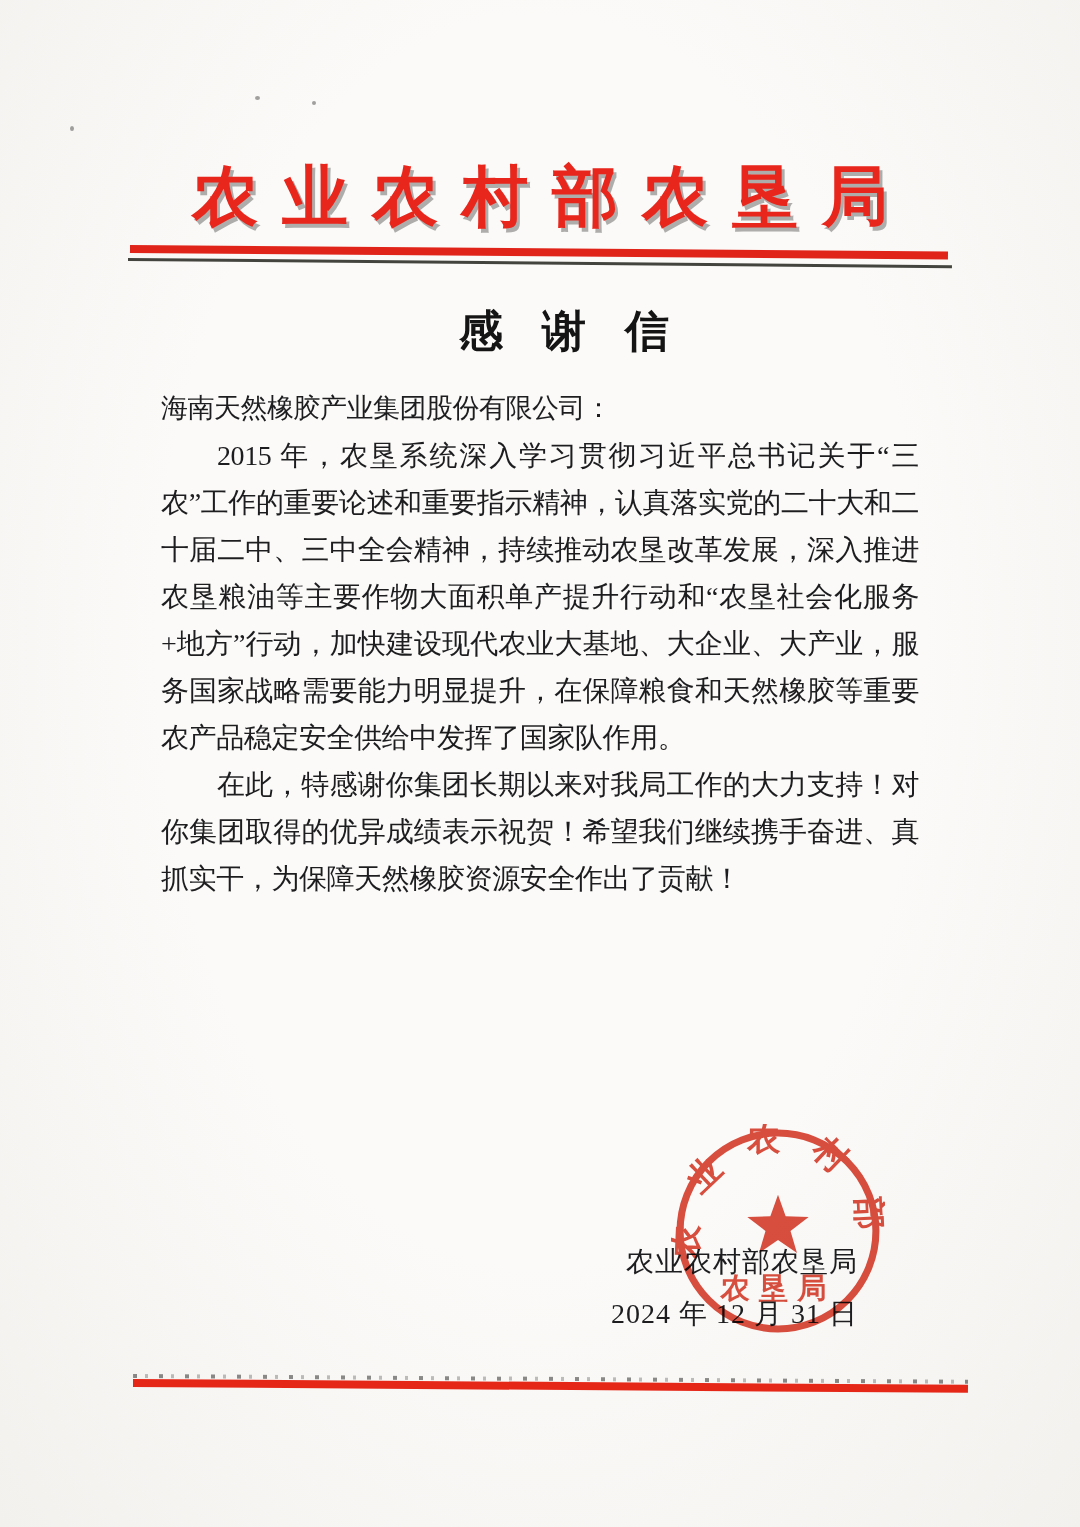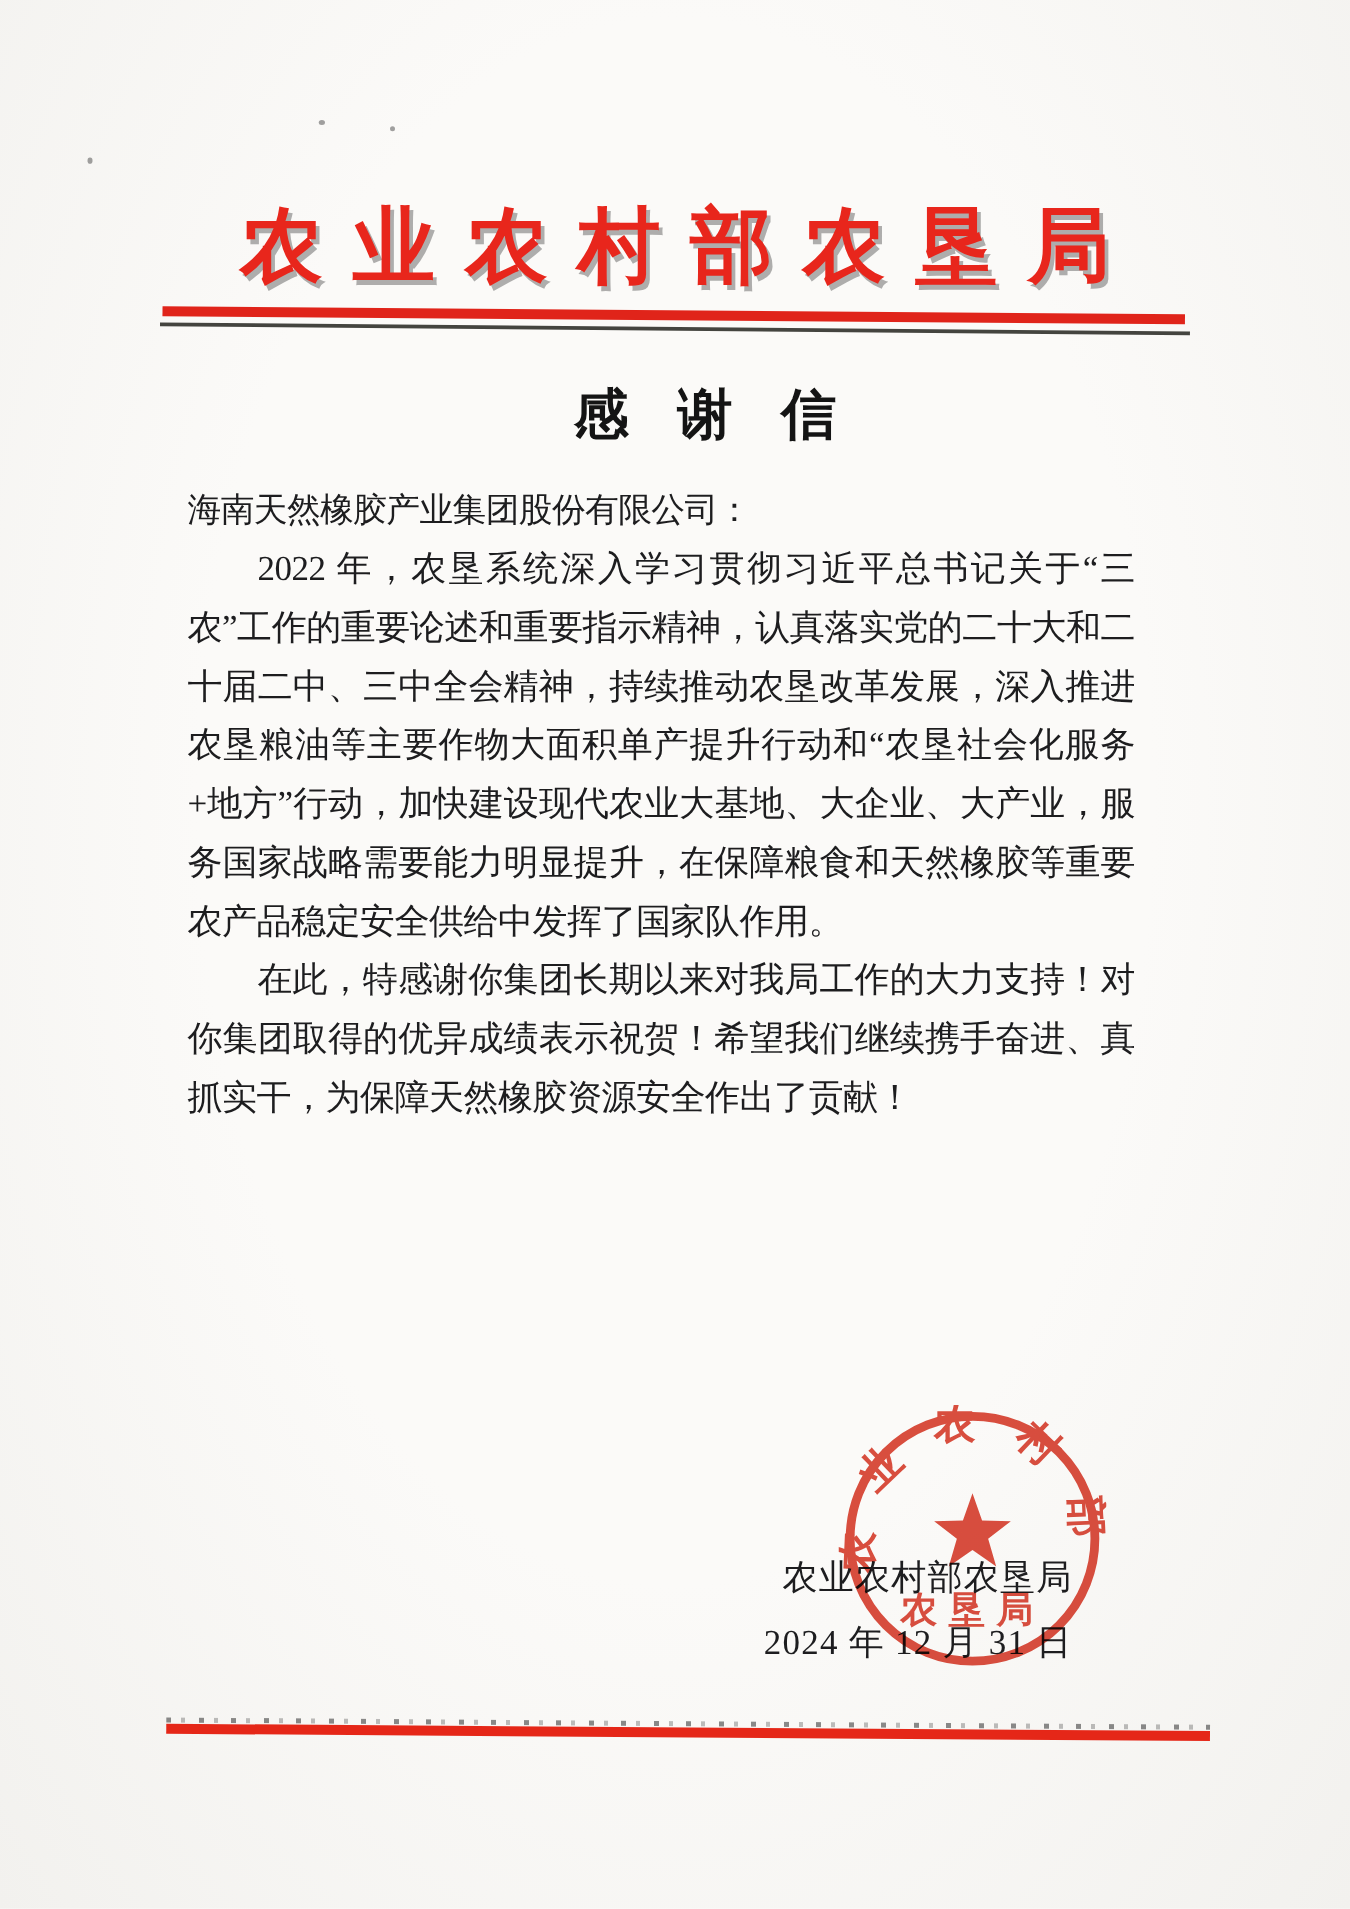--- a/index.html
+++ b/index.html
@@ -51,21 +51,21 @@
     font-weight: 700;
     letter-spacing: 14px;
     color: #141414;
     white-space: nowrap;
     margin-left: 48px;
   }
 
   
   .letter-body {
     position: absolute;
-    top: 385px; left: 150px; width: 758px;
+    top: 385px; left: 161px; width: 758px;
     font-size: 28px;
     line-height: 47px;
     letter-spacing: -0.4px;
     text-align: justify;
     color: #1d1d1f;
   }
   .salutation { font-size: 27px; letter-spacing: -0.5px; }
   .para { text-indent: 2em; }
 
   
@@ -128,21 +128,21 @@
 
   <h1 class="letterhead">农业农村部农垦局</h1>
 
   <div class="rule-red"></div>
   <div class="rule-dark"></div>
 
   <h2 class="letter-title">感 谢 信</h2>
 
   <main class="letter-body">
     <p class="salutation">海南天然橡胶产业集团股份有限公司：</p>
-    <p class="para">2022 年，农垦系统深入学习贯彻习近平总书记关于“三农”工作的重要论述和重要指示精神，认真落实党的二十大和二十届二中、三中全会精神，持续推动农垦改革发展，深入推进农垦粮油等主要作物大面积单产提升行动和“农垦社会化服务+地方”行动，加快建设现代农业大基地、大企业、大产业，服务国家战略需要能力明显提升，在保障粮食和天然橡胶等重要农产品稳定安全供给中发挥了国家队作用。</p>
+    <p class="para">2015 年，农垦系统深入学习贯彻习近平总书记关于“三农”工作的重要论述和重要指示精神，认真落实党的二十大和二十届二中、三中全会精神，持续推动农垦改革发展，深入推进农垦粮油等主要作物大面积单产提升行动和“农垦社会化服务+地方”行动，加快建设现代农业大基地、大企业、大产业，服务国家战略需要能力明显提升，在保障粮食和天然橡胶等重要农产品稳定安全供给中发挥了国家队作用。</p>
     <p class="para">在此，特感谢你集团长期以来对我局工作的大力支持！对你集团取得的优异成绩表示祝贺！希望我们继续携手奋进、真抓实干，为保障天然橡胶资源安全作出了贡献！</p>
   </main>
 
   <div class="sign-block">
     <p class="signature">农业农村部农垦局</p>
     <p class="letter-date">2024 年 12 月 31 日</p>
   </div>
 
   <svg class="seal" viewBox="0 0 212 212" xmlns="http://www.w3.org/2000/svg">
     <circle class="seal-ring" cx="106" cy="106" r="97"></circle>

